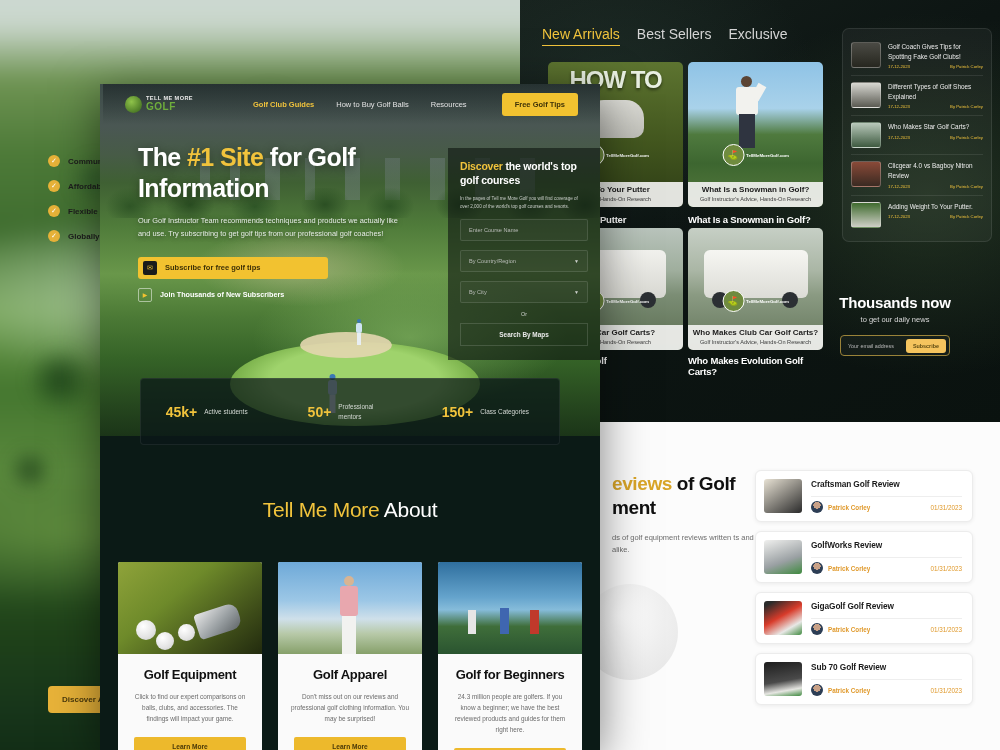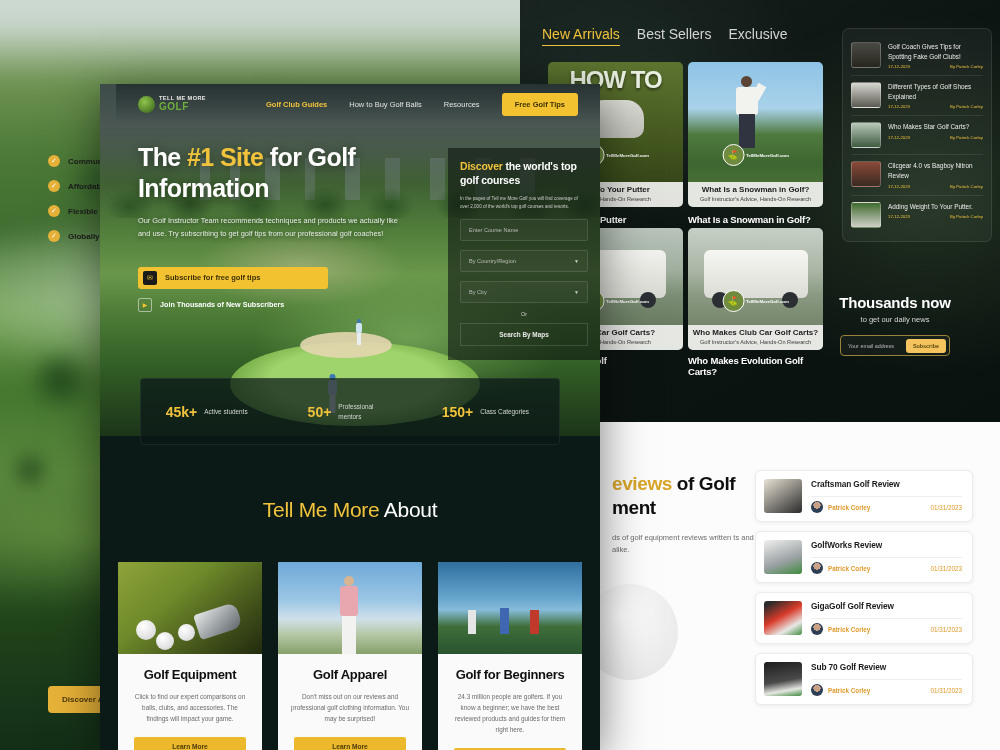--- a/index.html
+++ b/index.html
@@ -224,21 +224,21 @@
     background: #e4d7b0; opacity: .9; filter: blur(.5px);
   }
   .golfer {
     position: absolute; width: 6px; height: 26px;
   }
   .golfer .hd { position: absolute; left: 1px; top: 0; width: 4px; height: 4px; border-radius: 50%; background: #3a77b5; }
   .golfer .bd { position: absolute; left: 0; top: 4px; width: 6px; height: 10px; background: #cfe3f2; border-radius: 2px; }
   .golfer .lg { position: absolute; left: 1px; top: 14px; width: 4px; height: 12px; background: #e8eef2; }
 
   .nav {
-    position: absolute; left: 16px; right: 0; top: 0; height: 40px;
+    position: absolute; left: 3px; right: 0; top: 0; height: 40px;
     display: flex; align-items: center; padding: 0 22px;
     background: linear-gradient(rgba(20,28,30,.55), rgba(20,28,30,0));
     z-index: 5;
   }
   .logo { display: flex; align-items: center; gap: 4px; }
   .logo-mark {
     width: 17px; height: 17px; border-radius: 50%;
     background: radial-gradient(circle at 38% 34%, #8fc34a, #4f7d28 70%, #3a5e1d);
     position: relative;
   }
@@ -253,21 +253,21 @@
     font-size: 7.5px; font-weight: bold; padding: 7px 13px; border-radius: 3px;
   }
 
   .hero-copy { position: absolute; left: 38px; top: 58px; width: 268px; z-index: 4; }
   .hero-h1 { font-size: 25px; font-weight: bold; color: #fff; line-height: 1.22; letter-spacing: -.6px;
              text-shadow: 0 2px 10px rgba(0,0,0,.45); }
   .hero-h1 .y { color: #f1c33c; }
   .hero-p { margin-top: 12px; font-size: 7.4px; color: #e6ece6; line-height: 1.75;
             text-shadow: 0 1px 5px rgba(0,0,0,.55); }
   .hero-btn {
-    margin-top: 26px; width: 190px; height: 22px; border-radius: 3px;
+    margin-top: 16px; width: 190px; height: 22px; border-radius: 3px;
     background: #f2c230; display: flex; align-items: center; gap: 8px; padding-left: 5px;
   }
   .hero-btn .sq { width: 14px; height: 14px; border-radius: 2px; background: #1b1b1b;
                   display: flex; align-items: center; justify-content: center; color: #f2c230; font-size: 7px; }
   .hero-btn .lb { font-size: 7.5px; font-weight: bold; color: #3f3207; }
   .hero-btn2 {
     margin-top: 9px; display: flex; align-items: center; gap: 8px;
   }
   .hero-btn2 .sq { width: 14px; height: 14px; border-radius: 2px;
                    border: 1px solid rgba(255,255,255,.5);

